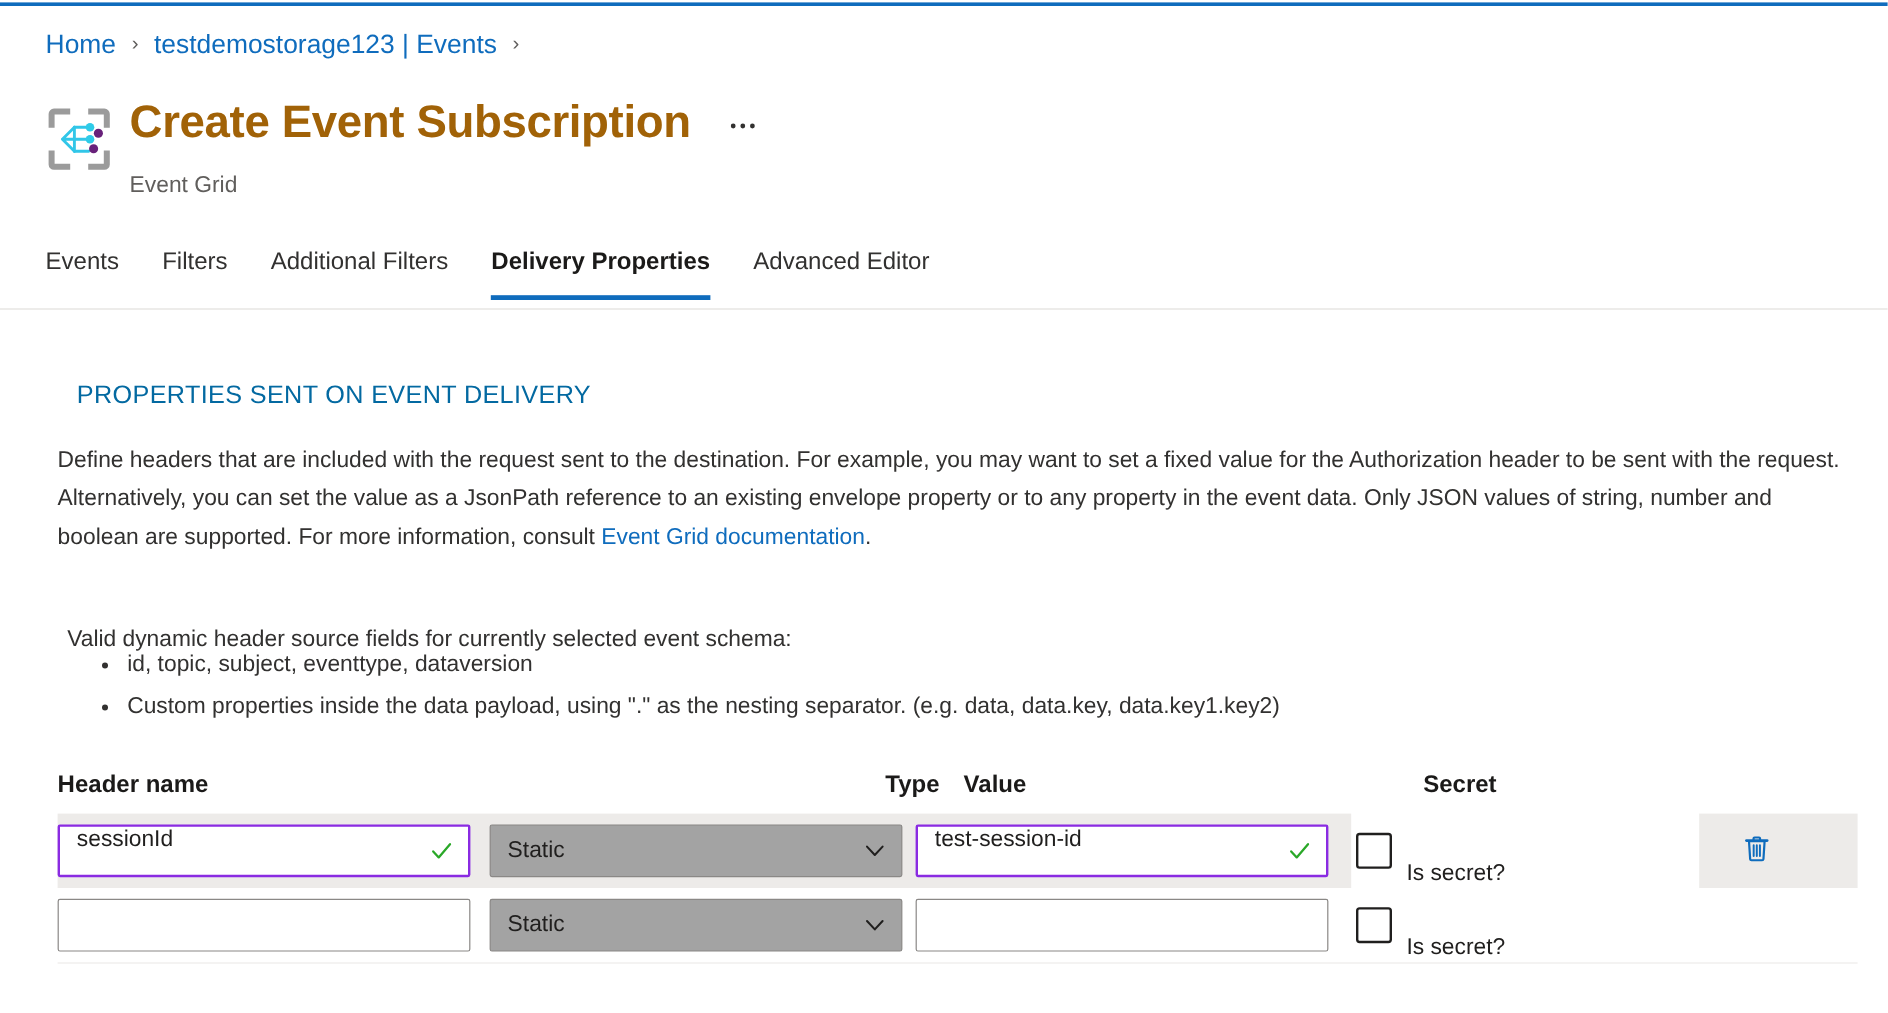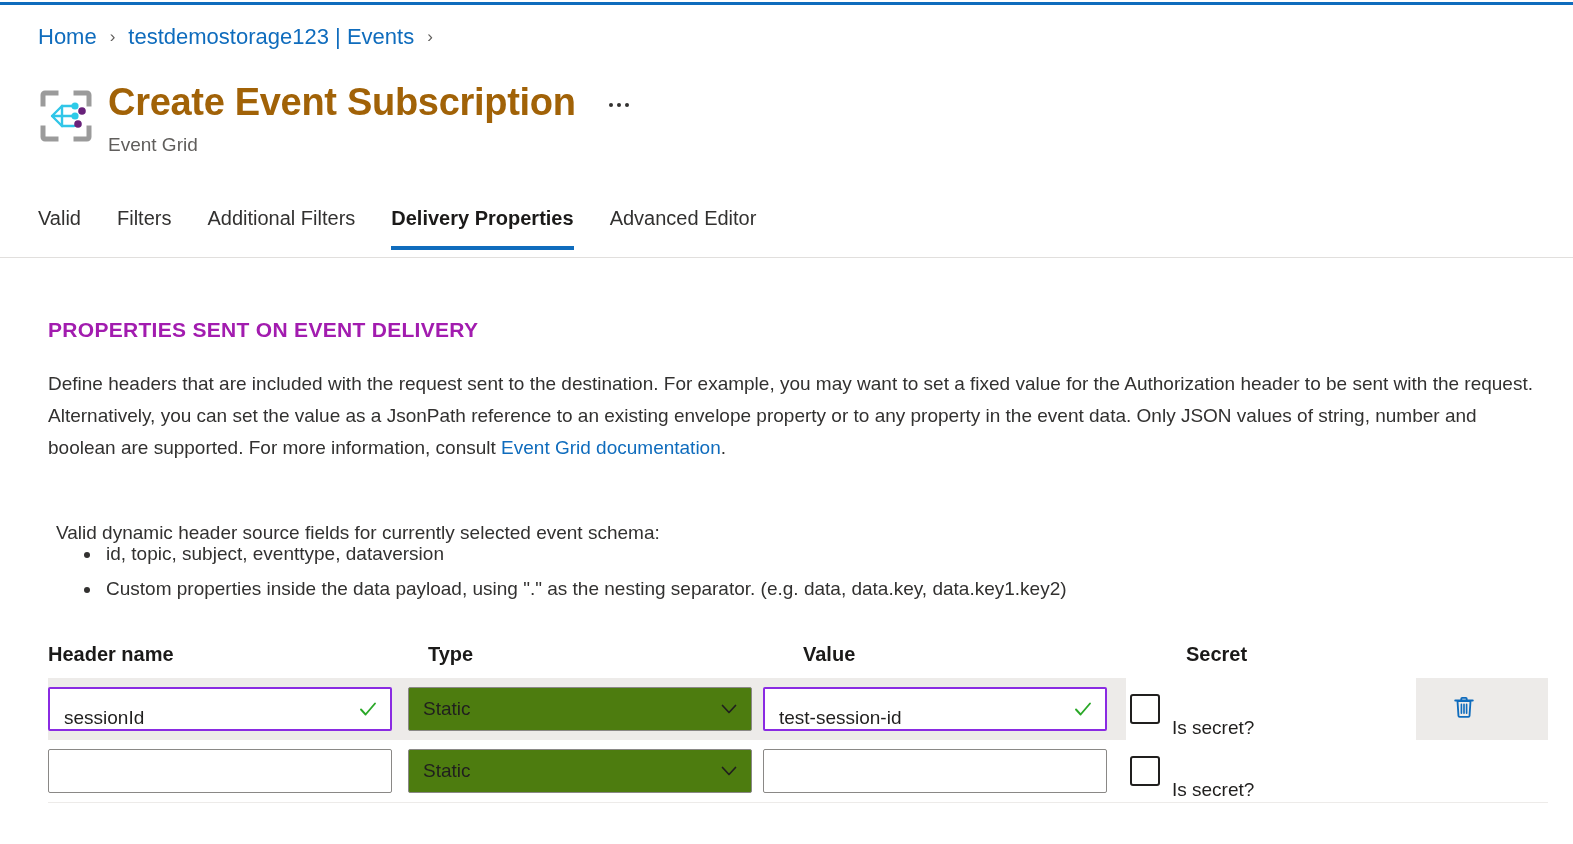--- a/index.html
+++ b/index.html
@@ -101,21 +101,21 @@
   }
   .ellipsis-btn i {
     display: block;
     width: 4px; height: 4px;
     border-radius: 50%;
     background: #323130;
   }
   .subtitle {
     font-size: 19px;
     color: #605e5c;
-    margin-top: 6px;
+    margin-top: 16px;
     line-height: 26px;
   }
 
   
   .tabs {
     position: absolute;
     top: 196px;
     left: 0;
     width: 1573px;
     height: 62px;
@@ -150,25 +150,25 @@
   .content {
     position: absolute;
     top: 300px;
     left: 0;
     width: 1573px;
   }
 
   .section-title {
     position: absolute;
     top: 18px;
-    left: 48px;
+    left: 64px;
     font-size: 21px;
-    font-weight: 700;
+    font-weight: 400;
     letter-spacing: 0.3px;
-    color: #a21caf;
+    color: #0369a1;
   }
 
   .desc {
     position: absolute;
     top: 68px;
     left: 48px;
     width: 1500px;
     font-size: 19px;
     line-height: 32px;
     color: #323130;
@@ -214,21 +214,21 @@
     height: 48px;
     gap: 20px;
   }
   .grid-head .col {
     font-size: 20px;
     font-weight: 600;
     color: #1b1a19;
   }
 
   .col-name   { width: 360px; flex: 0 0 360px; }
-  .col-type   { width: 355px; flex: 0 0 355px; }
+  .col-type   { width: 355px; flex: 0 0 355px; text-align: right; }
   .col-value  { width: 363px; flex: 0 0 363px; }
   .col-secret { width: 290px; flex: 0 0 290px; }
   .col-action { width: 120px; flex: 0 0 120px; }
 
   .grid-row {
     display: flex;
     align-items: center;
     height: 62px;
     position: relative;
   }
@@ -245,21 +245,21 @@
   }
 
   
   .tbox {
     position: relative;
     height: 44px;
     background: #ffffff;
     border: 1px solid #8a8886;
     border-radius: 2px;
     display: flex;
-    align-items: flex-end;
+    align-items: flex-start;
     padding: 0 40px 0 14px;
     font-size: 19px;
     color: #201f1e;
     cursor: text;
     overflow: hidden;
     white-space: nowrap;
   }
   .tbox.valid {
     border: 2px solid #8a2be2;
   }
@@ -270,21 +270,21 @@
     transform: translateY(-50%);
     width: 20px; height: 20px;
   }
   .tbox-name  { width: 344px; }
   .tbox-value { width: 344px; }
 
   .ddl {
     position: relative;
     width: 344px;
     height: 44px;
-    background: #4d7c0f;
+    background: #a3a3a3;
     border: 1px solid #8a8886;
     border-radius: 2px;
     display: flex;
     align-items: center;
     padding: 0 40px 0 14px;
     font-size: 19px;
     color: #201f1e;
     cursor: pointer;
     white-space: nowrap;
   }
@@ -371,21 +371,21 @@
           <i></i>
           <i></i>
         </span>
       </div>
       <div class="subtitle">Event Grid</div>
     </div>
   </div>
 </div>
 
 <div class="tabs">
-  <div class="tab">Valid</div>
+  <div class="tab">Events</div>
   <div class="tab">Filters</div>
   <div class="tab">Additional Filters</div>
   <div class="tab active">Delivery Properties</div>
   <div class="tab">Advanced Editor</div>
 </div>
 
 <div class="content">
 
   <div class="section-title">PROPERTIES SENT ON EVENT DELIVERY</div>
 

